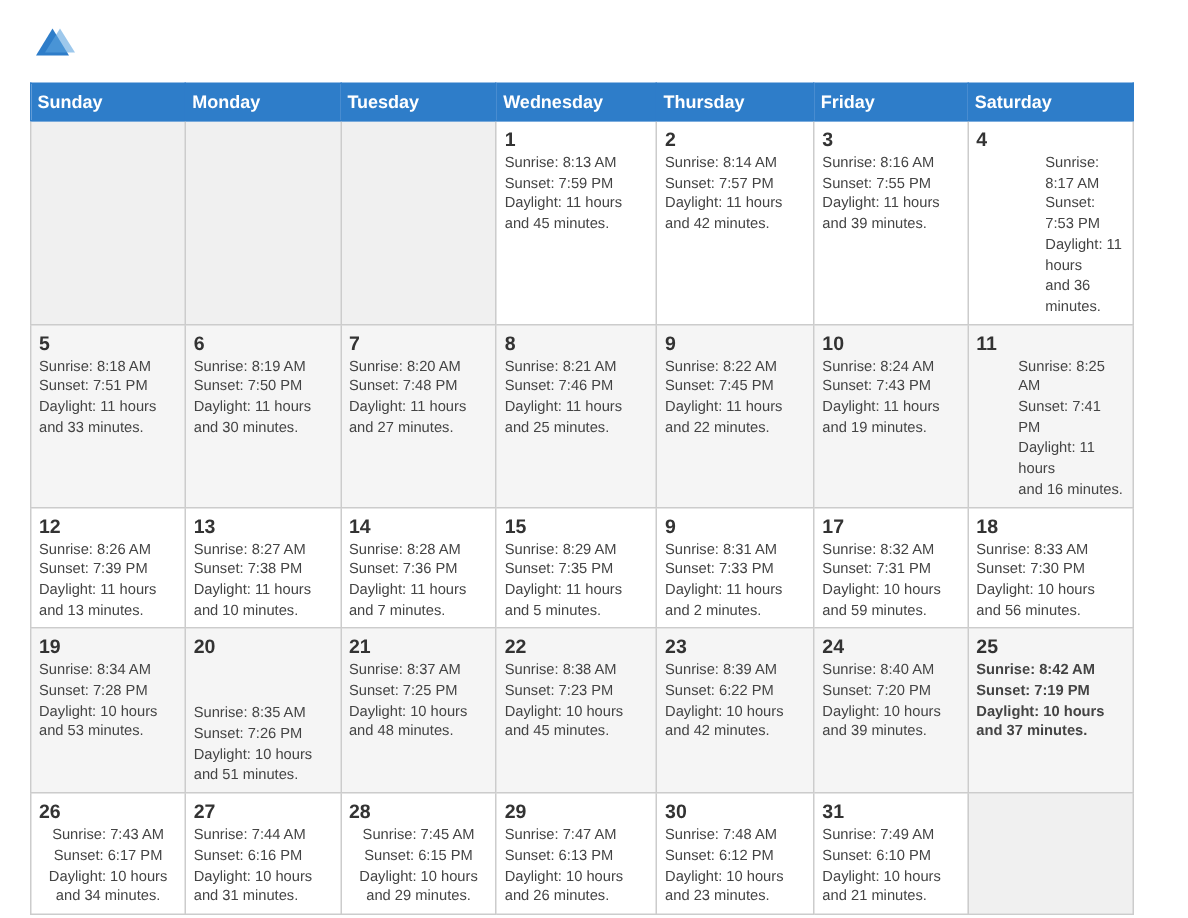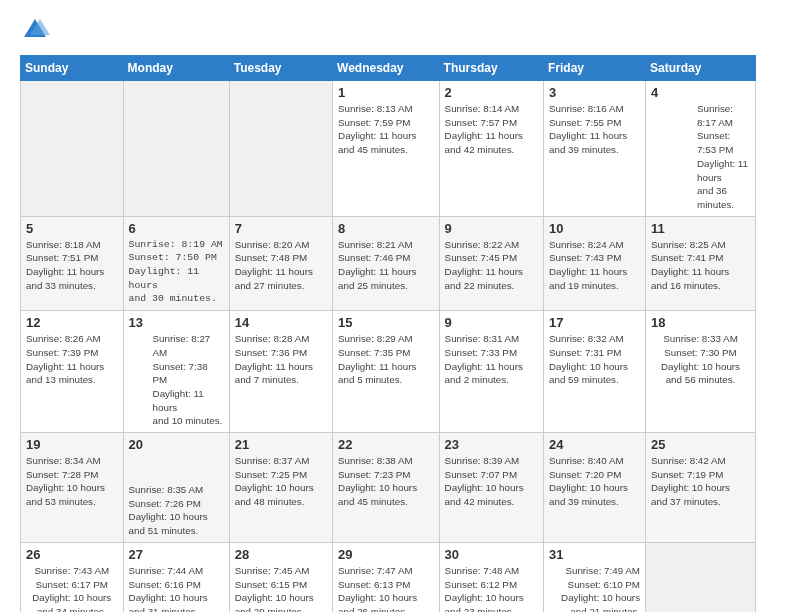--- a/index.html
+++ b/index.html
@@ -165,21 +165,21 @@
         <tr>
           <td>
             <div class="day-number">5</div>
             <div class="day-info" style="white-space: pre-line;">Sunrise: 8:18 AM
 Sunset: 7:51 PM
 Daylight: 11 hours
 and 33 minutes.</div>
           </td>
           <td>
             <div class="day-number">6</div>
-            <div class="day-info" style="white-space: pre-line; font-family: Liberation Mono, monospace;">Sunrise: 8:19 AM
+            <div class="day-info" style="white-space: pre-line;">Sunrise: 8:19 AM
 Sunset: 7:50 PM
 Daylight: 11 hours
 and 30 minutes.</div>
           </td>
           <td>
             <div class="day-number">7</div>
             <div class="day-info" style="white-space: pre-line;">Sunrise: 8:20 AM
 Sunset: 7:48 PM
 Daylight: 11 hours
 and 27 minutes.</div>
@@ -200,37 +200,37 @@
           </td>
           <td>
             <div class="day-number">10</div>
             <div class="day-info" style="white-space: pre-line;">Sunrise: 8:24 AM
 Sunset: 7:43 PM
 Daylight: 11 hours
 and 19 minutes.</div>
           </td>
           <td>
             <div class="day-number">11</div>
-            <div class="day-info" style="white-space: pre-line;">Sunrise: 8:25 AM
+            <div class="day-info" style="white-space: pre-line; margin-left: 28px;">Sunrise: 8:25 AM
 Sunset: 7:41 PM
 Daylight: 11 hours
 and 16 minutes.</div>
           </td>
         </tr>
         <tr>
           <td>
             <div class="day-number">12</div>
             <div class="day-info" style="white-space: pre-line;">Sunrise: 8:26 AM
 Sunset: 7:39 PM
 Daylight: 11 hours
 and 13 minutes.</div>
           </td>
           <td>
             <div class="day-number">13</div>
-            <div class="day-info" style="white-space: pre-line; margin-left: 24px;">Sunrise: 8:27 AM
+            <div class="day-info" style="white-space: pre-line;">Sunrise: 8:27 AM
 Sunset: 7:38 PM
 Daylight: 11 hours
 and 10 minutes.</div>
           </td>
           <td>
             <div class="day-number">14</div>
             <div class="day-info" style="white-space: pre-line;">Sunrise: 8:28 AM
 Sunset: 7:36 PM
 Daylight: 11 hours
 and 7 minutes.</div>
@@ -251,21 +251,21 @@
           </td>
           <td>
             <div class="day-number">17</div>
             <div class="day-info" style="white-space: pre-line;">Sunrise: 8:32 AM
 Sunset: 7:31 PM
 Daylight: 10 hours
 and 59 minutes.</div>
           </td>
           <td>
             <div class="day-number">18</div>
-            <div class="day-info" style="white-space: pre-line; text-align: center;">Sunrise: 8:33 AM
+            <div class="day-info" style="white-space: pre-line;">Sunrise: 8:33 AM
 Sunset: 7:30 PM
 Daylight: 10 hours
 and 56 minutes.</div>
           </td>
         </tr>
         <tr>
           <td>
             <div class="day-number">19</div>
             <div class="day-info" style="white-space: pre-line;">Sunrise: 8:34 AM
 Sunset: 7:28 PM
@@ -289,34 +289,34 @@
           <td>
             <div class="day-number">22</div>
             <div class="day-info" style="white-space: pre-line;">Sunrise: 8:38 AM
 Sunset: 7:23 PM
 Daylight: 10 hours
 and 45 minutes.</div>
           </td>
           <td>
             <div class="day-number">23</div>
             <div class="day-info" style="white-space: pre-line;">Sunrise: 8:39 AM
-Sunset: 7:07 PM
+Sunset: 6:22 PM
 Daylight: 10 hours
 and 42 minutes.</div>
           </td>
           <td>
             <div class="day-number">24</div>
             <div class="day-info" style="white-space: pre-line;">Sunrise: 8:40 AM
 Sunset: 7:20 PM
 Daylight: 10 hours
 and 39 minutes.</div>
           </td>
           <td>
             <div class="day-number">25</div>
-            <div class="day-info" style="white-space: pre-line;">Sunrise: 8:42 AM
+            <div class="day-info" style="white-space: pre-line; font-weight: bold;">Sunrise: 8:42 AM
 Sunset: 7:19 PM
 Daylight: 10 hours
 and 37 minutes.</div>
           </td>
         </tr>
         <tr>
           <td>
             <div class="day-number">26</div>
             <div class="day-info" style="white-space: pre-line; text-align: center;">Sunrise: 7:43 AM
 Sunset: 6:17 PM
@@ -325,42 +325,42 @@
           </td>
           <td>
             <div class="day-number">27</div>
             <div class="day-info" style="white-space: pre-line;">Sunrise: 7:44 AM
 Sunset: 6:16 PM
 Daylight: 10 hours
 and 31 minutes.</div>
           </td>
           <td>
             <div class="day-number">28</div>
-            <div class="day-info" style="white-space: pre-line;">Sunrise: 7:45 AM
+            <div class="day-info" style="white-space: pre-line; text-align: center;">Sunrise: 7:45 AM
 Sunset: 6:15 PM
 Daylight: 10 hours
 and 29 minutes.</div>
           </td>
           <td>
             <div class="day-number">29</div>
             <div class="day-info" style="white-space: pre-line;">Sunrise: 7:47 AM
 Sunset: 6:13 PM
 Daylight: 10 hours
 and 26 minutes.</div>
           </td>
           <td>
             <div class="day-number">30</div>
             <div class="day-info" style="white-space: pre-line;">Sunrise: 7:48 AM
 Sunset: 6:12 PM
 Daylight: 10 hours
 and 23 minutes.</div>
           </td>
           <td>
             <div class="day-number">31</div>
-            <div class="day-info" style="white-space: pre-line; text-align: right;">Sunrise: 7:49 AM
+            <div class="day-info" style="white-space: pre-line;">Sunrise: 7:49 AM
 Sunset: 6:10 PM
 Daylight: 10 hours
 and 21 minutes.</div>
           </td>
           <td class="empty-cell"></td>
         </tr>
       </tbody>
   </table>
 </div>
 

